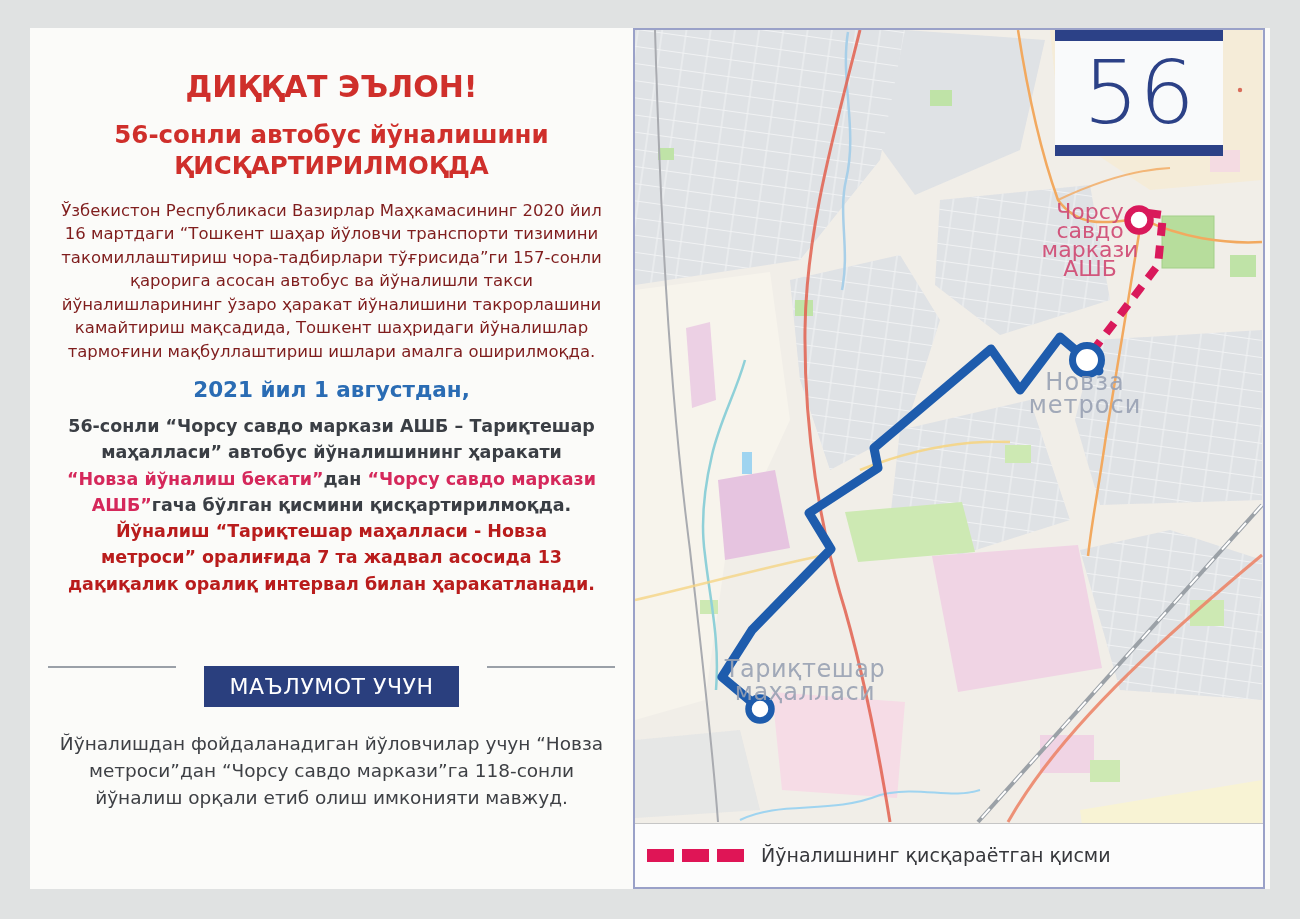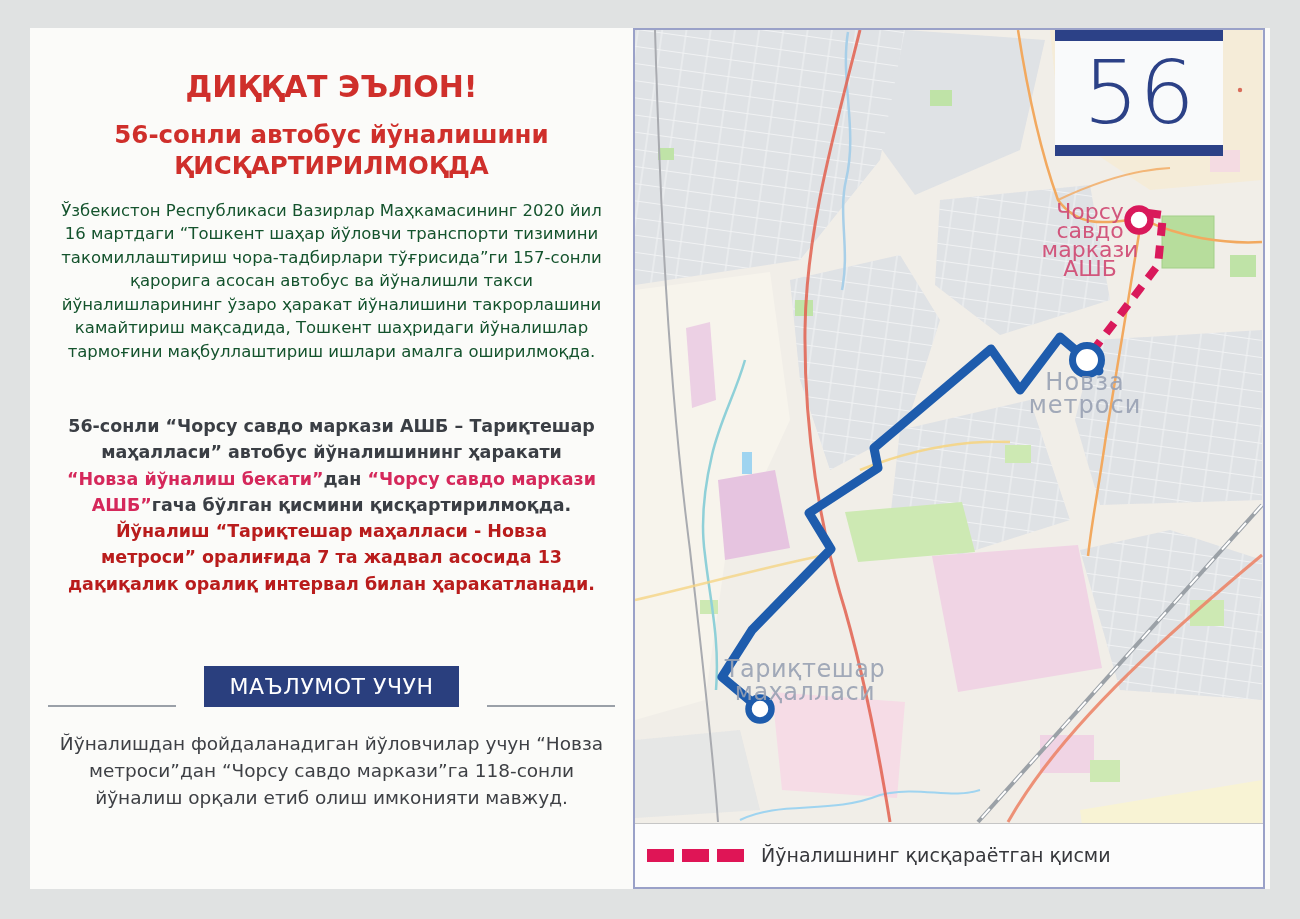--- a/index.html
+++ b/index.html
@@ -5,26 +5,26 @@
   html,body{margin:0;padding:0;background:#e0e2e2;}
   .stage{position:relative;width:1300px;height:919px;background:#e0e2e2;overflow:hidden;
          font-family:"DejaVu Sans","Liberation Sans",sans-serif;}
   .card{position:absolute;left:30px;top:28px;width:1240px;height:861px;background:#fbfbf9;}
 
   
   .left{position:absolute;left:0;top:13px;width:603px;height:861px;}
   .left .blk{position:absolute;left:0;right:0;margin:0 auto;text-align:center;}
   .h1{top:28px;font-size:30px;font-weight:bold;color:#cf2f2b;}
   .h2{top:78px;font-size:24.5px;font-weight:bold;color:#cf2f2b;line-height:1.28;max-width:480px;}
-  .p1{top:158px;font-size:16.5px;line-height:1.42;color:#14532d;max-width:548px;}
+  .p1{top:158px;font-size:16.5px;line-height:1.42;color:#7f1d1d;max-width:548px;}
   .date{top:336px;font-size:21.5px;font-weight:bold;color:#2a6cb4;}
   .p2{top:372px;font-size:17.5px;font-weight:bold;line-height:1.5;max-width:532px;color:#3a3e44;}
   .p2 .red{color:#d5285b;}
   .p2 .blue{color:#b91c1c;display:block;}
-  .infohdr{top:625px;display:flex;align-items:flex-end;justify-content:center;gap:28px;}
+  .infohdr{top:625px;display:flex;align-items:flex-start;justify-content:center;gap:28px;}
   .infohdr .rule{width:128px;height:0;border-top:2px solid #9aa0a8;}
   .infobox{background:#2a3f7e;color:#ffffff;font-size:22px;padding:8px 26px;letter-spacing:.5px;}
   .p3{top:690px;font-size:18.5px;line-height:1.45;color:#3e4045;max-width:552px;}
 
   
   .map{position:absolute;left:603px;top:0;width:632px;height:861px;box-sizing:border-box;
        border:2px solid #9aa1c8;background:#f1eee8;overflow:hidden;}
   .map svg{position:absolute;left:0;top:0;width:628px;height:856px;display:block;}
   .badge{position:absolute;left:420px;top:0;width:168px;height:126px;background:#f9fafb;
          border-top:11px solid #2c4187;border-bottom:11px solid #2c4187;box-sizing:border-box;
@@ -42,20 +42,21 @@
 </head>
 <body>
 
 <div class="stage">
   <div class="card">
 
     <div class="left">
       <div class="blk h1">ДИҚҚАТ ЭЪЛОН!</div>
       <div class="blk h2">56-сонли автобус йўналишини ҚИСҚАРТИРИЛМОҚДА</div>
       <div class="blk p1">Ўзбекистон Республикаси Вазирлар Маҳкамасининг 2020 йил 16 мартдаги “Тошкент шаҳар йўловчи транспорти тизимини такомиллаштириш чора-тадбирлари тўғрисида”ги 157-сонли қарорига асосан автобус ва йўналишли такси йўналишларининг ўзаро ҳаракат йўналишини такрорлашини камайтириш мақсадида, Тошкент шаҳридаги йўналишлар тармоғини мақбуллаштириш ишлари амалга оширилмоқда.</div>
+      <div class="blk date">2021 йил 1 августдан,</div>
       <div class="blk p2">
         <span>56-сонли “Чорсу савдо маркази АШБ – Тариқтешар маҳалласи” автобус йўналишининг ҳаракати </span><span class="red">“Новза йўналиш бекати”</span><span>дан </span><span class="red">“Чорсу савдо маркази АШБ”</span><span>гача бўлган қисмини қисқартирилмоқда.</span>
         <span class="blue">Йўналиш “Тариқтешар маҳалласи - Новза метроси” оралиғида 7 та жадвал асосида 13 дақиқалик оралиқ интервал билан ҳаракатланади.</span>
       </div>
       <div class="blk infohdr">
         <div class="rule"></div>
         <div class="infobox">МАЪЛУМОТ УЧУН</div>
         <div class="rule"></div>
       </div>
       <div class="blk p3">Йўналишдан фойдаланадиган йўловчилар учун “Новза метроси”дан “Чорсу савдо маркази”га 118-сонли йўналиш орқали етиб олиш имконияти мавжуд.</div>

